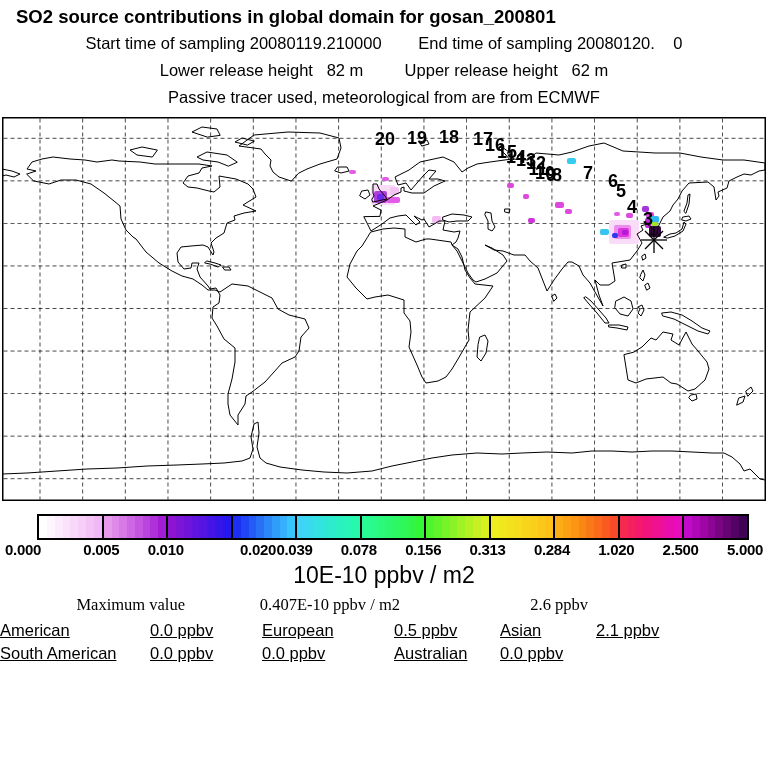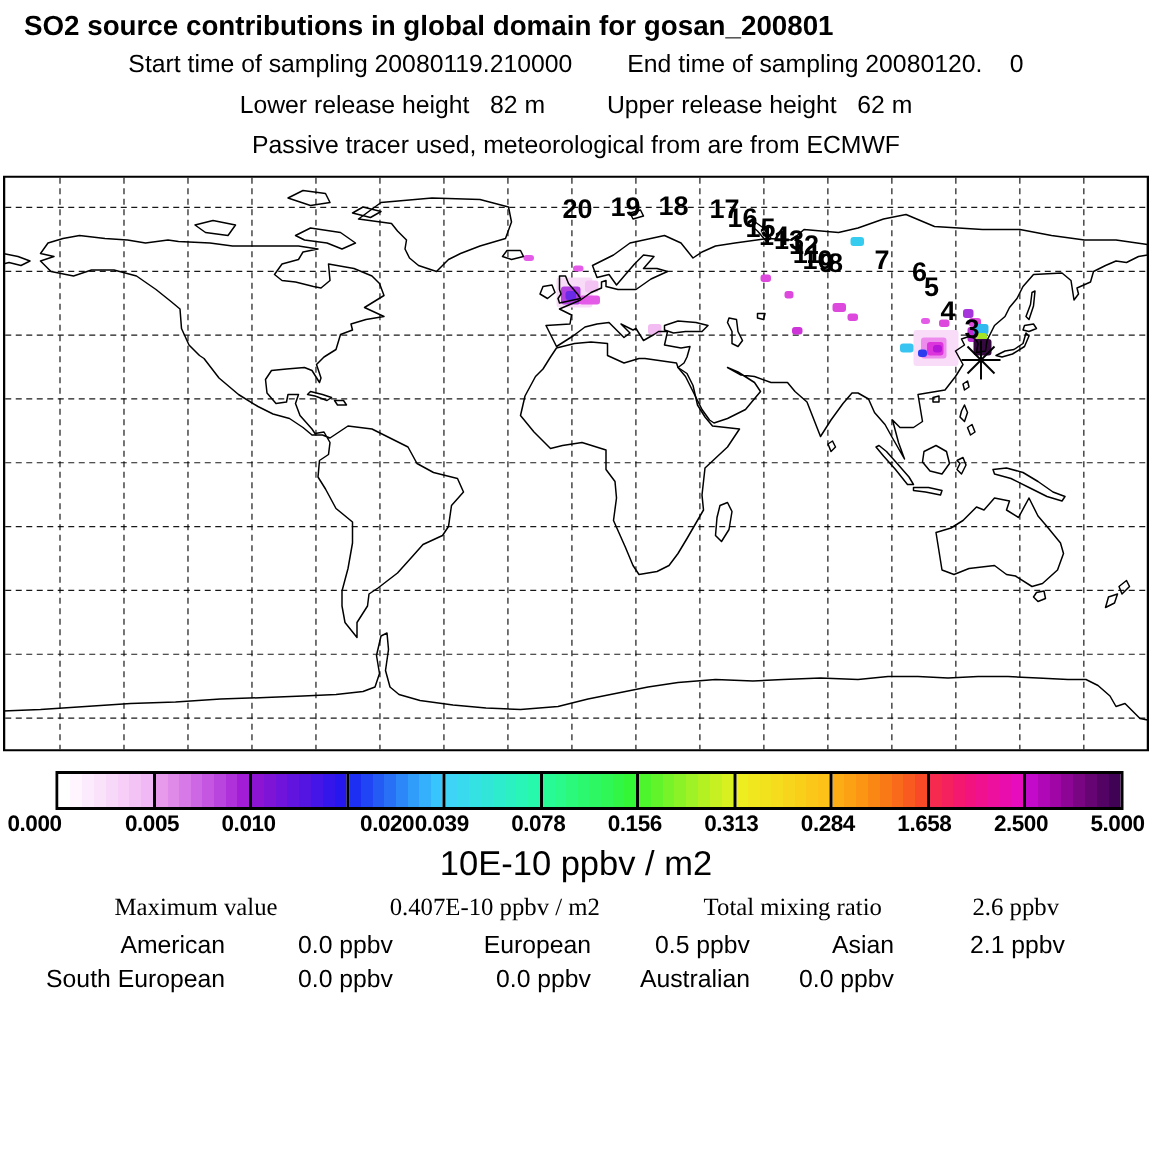--- a/index.html
+++ b/index.html
@@ -27,21 +27,21 @@
   #cb-ticks{position:absolute;left:37px;top:541px;width:708px;height:18px;}
   .cb-tick{position:absolute;top:0;transform:translateX(-50%);
     font-size:15px;font-weight:bold;white-space:nowrap;letter-spacing:-0.3px;}
   #cb-unit{position:absolute;left:0;top:562px;width:768px;text-align:center;font-size:23px;}
 
   #stats-line1{position:absolute;left:0;top:595px;width:706px;display:grid;
     grid-template-columns:185px 215px 188px 118px;font-family:Liberation Serif, serif;}
   #stats-line1 .cell{text-align:right;font-size:16.5px;white-space:nowrap;}
   #stats-rows{position:absolute;left:0;top:619px;width:710px;display:grid;
     grid-template-columns:150px 112px 132px 106px 96px 114px;}
-  #stats-rows .cell{text-align:right;font-size:16.5px;line-height:23px;white-space:nowrap;}
+  #stats-rows .cell{font-size:16.5px;line-height:23px;white-space:nowrap;text-decoration:underline;}
 </style>
 </head>
 <body>
 
 <div class="hdr-title">SO2 source contributions in global domain for gosan_200801</div>
 <div class="hdr-line" id="line-sampling">Start time of sampling 20080119.210000        End time of sampling 20080120.    0</div>
 <div class="hdr-line" id="line-release">Lower release height   82 m         Upper release height   62 m</div>
 <div class="hdr-line" id="line-tracer">Passive tracer used, meteorological from are from ECMWF</div>
 
 <div id="map">
@@ -190,38 +190,37 @@
 <div id="cb-ticks">
     <span class="cb-tick" style="left: -14px;">0.000</span>
     <span class="cb-tick" style="left: 64.364px;">0.005</span>
     <span class="cb-tick" style="left: 128.728px;">0.010</span>
     <span class="cb-tick" style="left: 193.092px; margin-left: 28px;">0.020</span>
     <span class="cb-tick" style="left: 257.456px;">0.039</span>
     <span class="cb-tick" style="left: 321.82px;">0.078</span>
     <span class="cb-tick" style="left: 386.184px;">0.156</span>
     <span class="cb-tick" style="left: 450.548px;">0.313</span>
     <span class="cb-tick" style="left: 514.912px;">0.284</span>
-    <span class="cb-tick" style="left: 579.276px;">1.658</span>
+    <span class="cb-tick" style="left: 579.276px;">1.020</span>
     <span class="cb-tick" style="left: 643.64px;">2.500</span>
     <span class="cb-tick" style="left: 708.004px;">5.000</span>
   </div>
 <div id="cb-unit">10E-10 ppbv / m2</div>
 
 <div id="stats-line1">
   <div class="cell">Maximum value</div>
   <div class="cell">0.407E-10 ppbv / m2</div>
-  <div class="cell">Total mixing ratio</div>
   <div class="cell">2.6 ppbv</div>
 </div>
 
 <div id="stats-rows">
   <div class="cell">American</div>
   <div class="cell">0.0 ppbv</div>
   <div class="cell">European</div>
   <div class="cell">0.5 ppbv</div>
   <div class="cell">Asian</div>
   <div class="cell">2.1 ppbv</div>
-  <div class="cell">South European</div>
+  <div class="cell">South American</div>
   <div class="cell">0.0 ppbv</div>
   <div class="cell">0.0 ppbv</div>
   <div class="cell">Australian</div>
   <div class="cell">0.0 ppbv</div>
 </div>
 
 </body></html>

